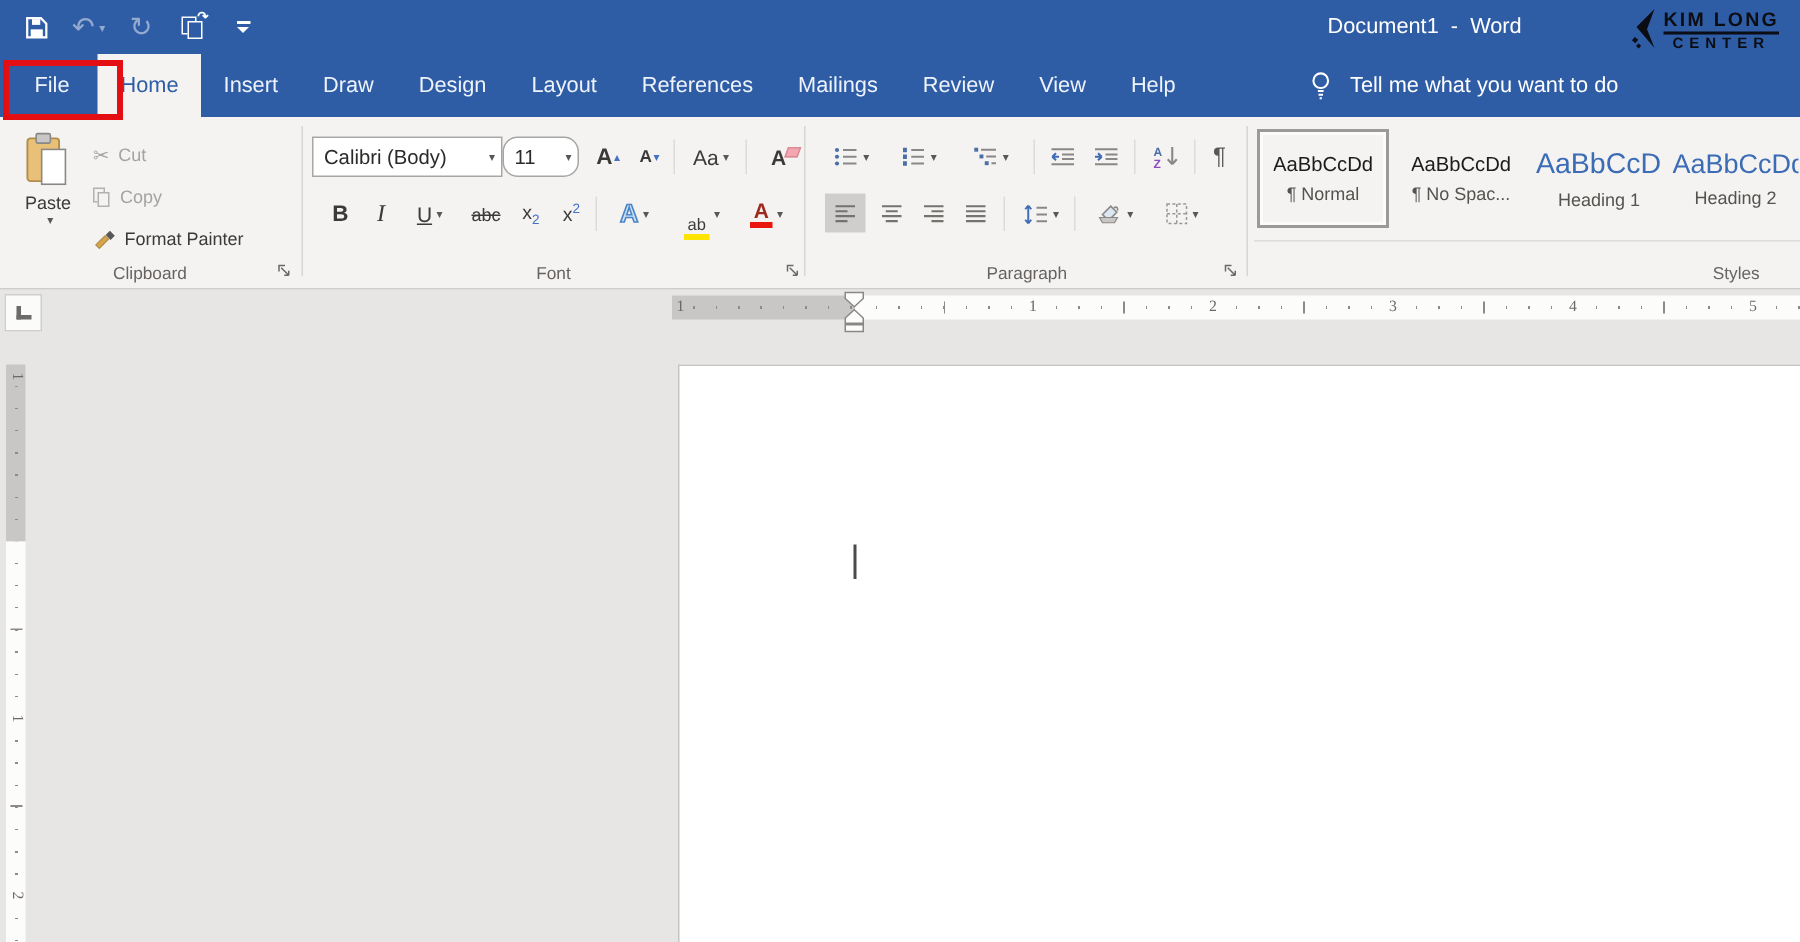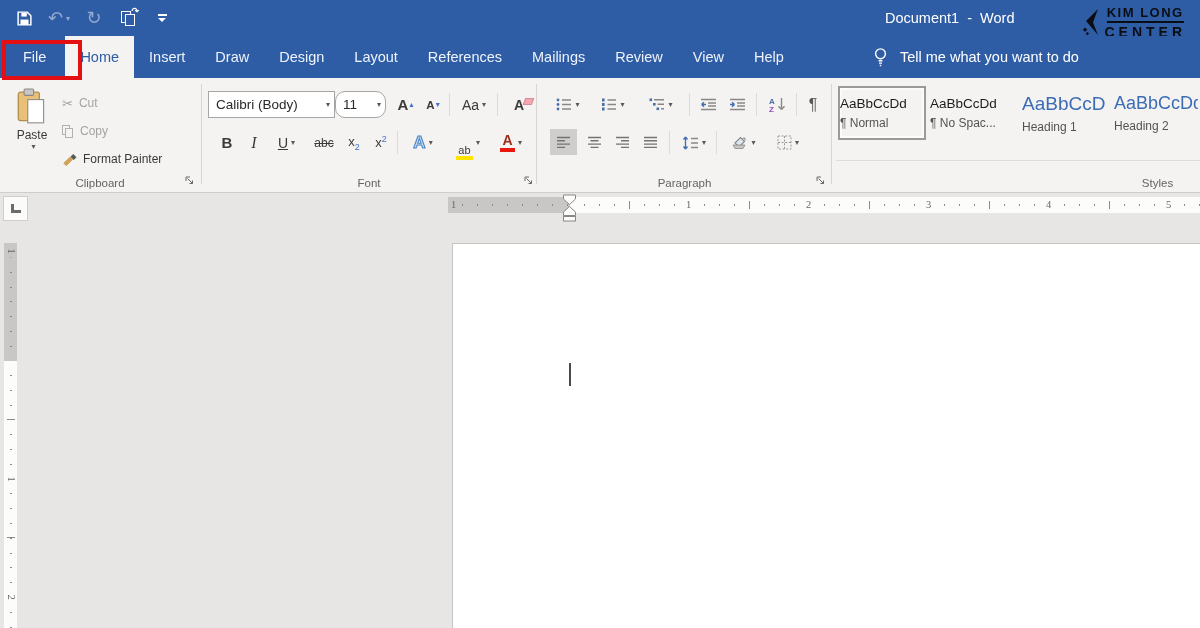--- a/index.html
+++ b/index.html
@@ -21,21 +21,21 @@
   .qat-more .bar{width:9px;height:2px;background:#fff;}
   .qat-more .tri{width:0;height:0;border-left:4px solid transparent;border-right:4px solid transparent;border-top:4px solid #fff;}
   .copy2{position:relative;width:14px;height:15px;}
   .copy2 i{position:absolute;width:10px;height:12px;border:1.4px solid #fff;background:var(--blue);}
   .copy2 i.b{left:0;top:0;} .copy2 i.f{left:4px;top:3px;}
   .copy2 .arr{position:absolute;right:-4px;top:-5px;font-size:9px;color:#fff;font-weight:bold;}
   .wintitle{position:absolute;left:885px;top:0;height:36px;line-height:36px;color:#fff;font-size:14.5px;white-space:pre;}
   .brandlogo{position:absolute;right:14px;top:5px;display:flex;align-items:center;gap:0;color:#0b0d14;}
   .brandtxt{display:flex;flex-direction:column;align-items:center;}
   .brand1{font-weight:bold;font-size:13px;letter-spacing:1.5px;border-bottom:2.5px solid #0b0d14;padding-bottom:1px;}
-  .brand2{font-size:14px;font-weight:bold;letter-spacing:4px;margin-top:1px;}
+  .brand2{font-size:10px;font-weight:bold;letter-spacing:4px;margin-top:1px;}
 
   
   .tabrow{position:absolute;left:0;top:36px;width:1200px;height:42px;background:var(--blue);display:flex;padding-left:4px;}
   .tab{padding:0 15px;line-height:42px;font-size:14.5px;color:#eef3fb;cursor:default;}
   .tab.active{background:var(--ribbon);color:var(--blue);}
   .tab.file{padding:0 19px;}
   .tellme{position:absolute;left:872px;top:0;height:42px;display:flex;align-items:center;gap:11px;color:#fff;font-size:14.5px;}
   .filebox{position:absolute;left:2px;top:40px;width:80px;height:40px;border:4px solid var(--accent_red,#e30f13);z-index:30;pointer-events:none;}
 
   
@@ -79,21 +79,21 @@
   .fc-icon .bar{width:15px;height:4px;background:var(--font_color_red,#e8160c);margin-top:1px;}
   .clear-icon{position:relative;font-size:14px;font-weight:bold;}
   .clear-icon .er{position:absolute;right:-9px;top:1px;width:9px;height:7px;background:#f4a7b0;transform:skewX(-20deg);border:1px solid #d98b96;}
 
   
   .alignbtn{width:27px;height:26px;top:51px;}
   .alignbtn.sel{background:var(--selbg);}
   .pilcrow{font-size:16px;color:#5a5856;}
 
   
-  .stylecard{position:absolute;top:8px;width:88px;height:54px;background:var(--ribbon);display:flex;flex-direction:column;align-items:flex-start;justify-content:center;gap:5px;overflow:hidden;}
+  .stylecard{position:absolute;top:8px;width:88px;height:66px;background:var(--ribbon);display:flex;flex-direction:column;align-items:center;justify-content:center;gap:5px;overflow:hidden;}
   .stylecard.sel{border:2px solid #9c9a98;box-shadow:inset 0 0 0 2px #fbfbfa;}
   .stylecard .prev{font-size:13.5px;color:#1d1c1b;white-space:nowrap;overflow:hidden;max-width:84px;}
   .stylecard .prev.h{font-size:19px;color:var(--heading_blue,#3b6cb5);}
   .stylecard .nm{font-size:12px;color:#55534f;white-space:nowrap;}
   .styles-line{position:absolute;left:836px;right:0;top:82px;height:1px;background:#dedcda;}
 
   
   .tabsel{position:absolute;left:3px;top:196px;width:25px;height:25px;background:#fbfbfa;border:1px solid #cfcecd;display:flex;align-items:center;justify-content:center;}
   .tabsel .L{width:10px;height:9px;border-left:3px solid #6d6b69;border-bottom:3px solid #6d6b69;}
   .hseg{position:absolute;top:197px;height:16px;}

